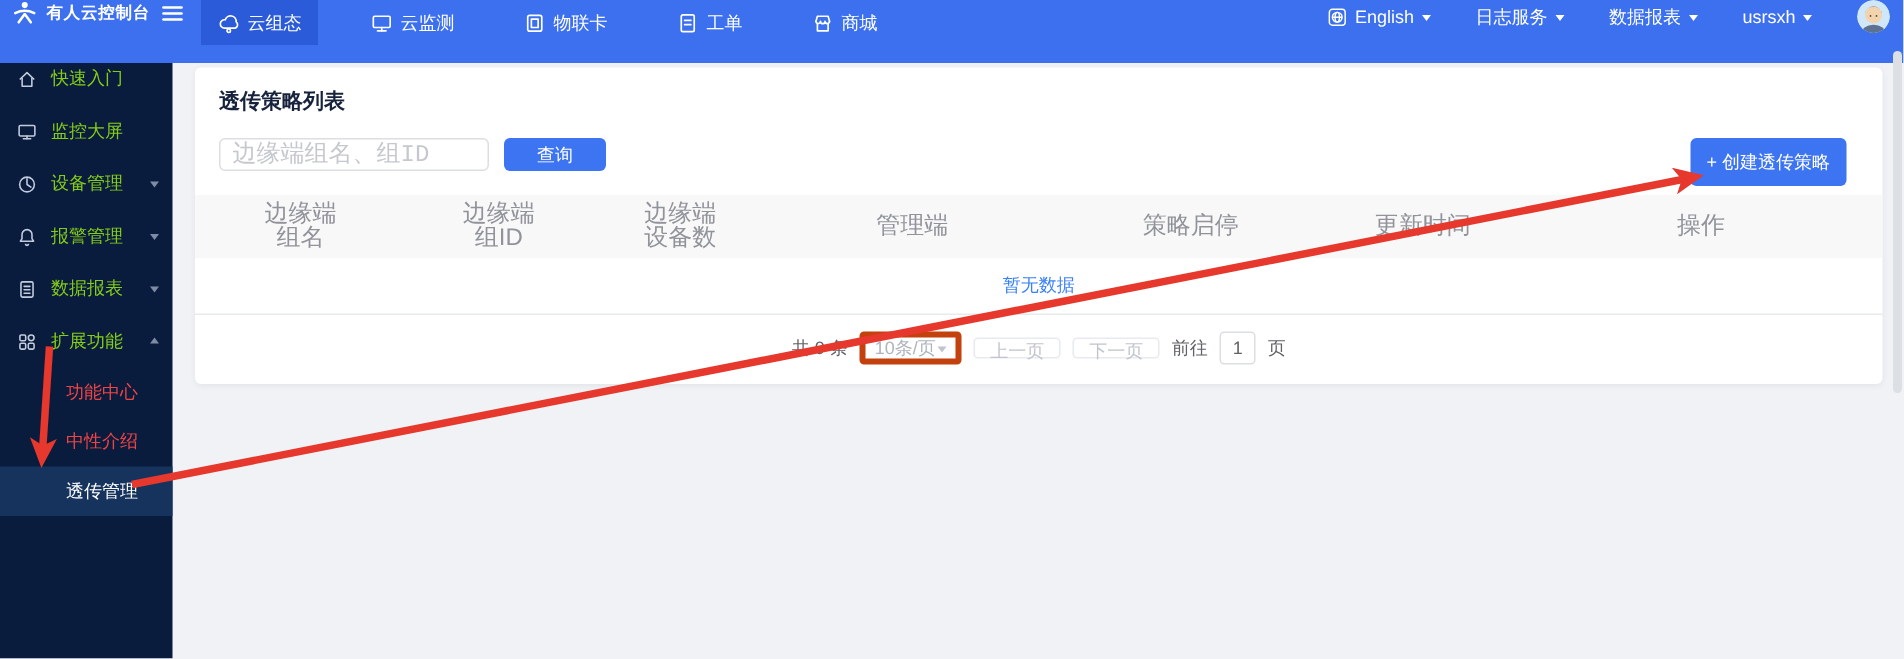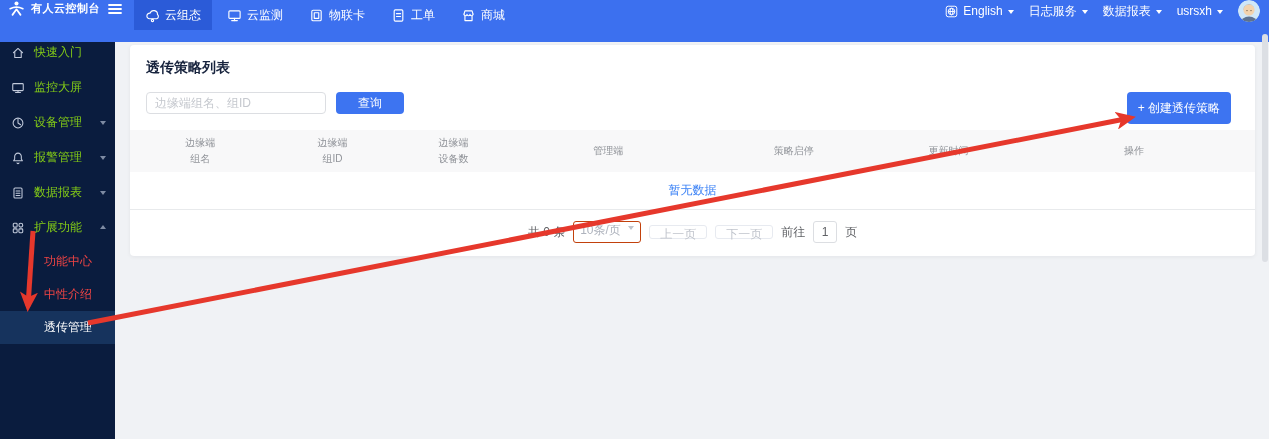--- a/index.html
+++ b/index.html
@@ -8,24 +8,24 @@
     font-family:"Liberation Sans",sans-serif;background:#f0f2f5;
     -webkit-font-smoothing:antialiased;
   }
   
   .topbar{position:absolute;top:0;left:0;right:0;height:42px;background:#3c70ef;
     display:flex;align-items:flex-start;color:#fff;z-index:10}
   .brand{display:flex;align-items:center;gap:6px;padding-left:8px;flex:0 0 auto;width:120px}
   .brand-title{font-size:11px;font-weight:bold;letter-spacing:.5px;white-space:nowrap}
   .hamburger{margin-left:2px;cursor:pointer;display:flex;align-items:center}
   .tabs{display:flex;height:30px;margin-left:6px}
-  .tab{display:flex;align-items:center;gap:5px;padding:0 11px;margin-right:4px;
+  .tab{display:flex;align-items:center;gap:5px;padding:0 11px;margin-right:24px;
     font-size:12px;cursor:pointer;white-space:nowrap}
   .tab.active{background:#2b5bd8}
-  .topbar-right{margin-left:auto;display:flex;align-items:center;gap:15px;
+  .topbar-right{margin-left:auto;display:flex;align-items:center;gap:30px;
     padding-right:9px;font-size:12px}
   .tb-drop{display:flex;align-items:center;gap:5px;cursor:pointer;white-space:nowrap}
   .caret-dn{width:0;height:0;border:3.5px solid transparent;border-top:4.5px solid currentColor;
     margin-top:4px;display:inline-block}
   .caret-up{width:0;height:0;border:3.5px solid transparent;border-bottom:4.5px solid currentColor;
     margin-bottom:4px;display:inline-block}
   .avatar{width:22px;height:22px;border-radius:50%;overflow:hidden;cursor:pointer;flex:0 0 auto}
   
   .sidebar{position:absolute;top:30px;left:0;bottom:0;width:115px;background:#0a1c3e;z-index:5}
   .side-menu{padding-top:5px}
@@ -36,40 +36,40 @@
   .sub-item{height:33px;display:flex;align-items:center;padding-left:44px;
     font-size:12px;color:#ef4444;cursor:pointer;white-space:nowrap}
   .sub-item.active{background:#16335d;color:#fff}
   
   .content{position:absolute;left:115px;top:30px;right:0;bottom:0;background:#f0f2f5}
   .card{position:absolute;left:15px;top:15px;width:1125px;height:211px;background:#fff;
     border-radius:4px;box-shadow:0 1px 4px rgba(0,21,41,.06)}
   .card-title{font-size:14px;color:#17233d;font-weight:700;margin:12px 16px 0;line-height:20px}
   .search-row{display:flex;align-items:center;margin:15px 16px 0}
   .search-input{width:180px;height:22px;border:1px solid #dcdee2;border-radius:4px;
-    padding:0 8px;font-size:12px;color:#6d28d9;outline:none;box-sizing:border-box;
-    font-family:Liberation Sans, sans-serif}
+    padding:0 8px;font-size:16px;color:#6d28d9;outline:none;box-sizing:border-box;
+    font-family:Liberation Mono, monospace}
   .search-input::placeholder{color:#c5c8ce}
   .btn{background:#3d74f1;color:#fff;border:none;border-radius:4px;font-size:12px;
     cursor:pointer;font-family:"Liberation Sans",sans-serif}
   .btn-query{margin-left:10px;height:22px;padding:0 22px}
   .btn-create{position:absolute;top:47px;right:24px;height:32px;padding:0 11px}
   .table{margin-top:16px;width:100%}
-  .thead{display:flex;background:#f8f8f9;color:#909399;font-size:10px}
+  .thead{display:flex;background:#f8f8f9;color:#909399;font-size:16px}
   .th{display:flex;flex-direction:column;align-items:center;justify-content:center;
     padding:5px 0;line-height:16px;min-height:32px;box-sizing:border-box}
   .th span{display:block}
   .c1{width:12.5%}.c2{width:11%}.c3{width:10.5%}.c4{width:17%}.c5{width:16%}.c6{width:11.5%}.c7{width:21.5%}
   .empty-row{height:37px;display:flex;align-items:center;justify-content:center;
     color:#3b82f6;font-size:12px;border-bottom:1px solid #e8eaec}
   .pagination{display:flex;align-items:center;justify-content:center;gap:8px;
     margin-top:11px;font-size:12px;color:#606266}
   .pg-total{color:#606266}
-  .pg-select{width:68px;height:22px;border:1px solid #c2410c;border-radius:3px;
-    display:flex;justify-content:space-between;padding:0 6px;
+  .pg-select{width:68px;height:22px;border:4px solid #c2410c;border-radius:3px;
+    display:flex;align-items:center;justify-content:space-between;padding:0 6px;
     color:#aeb3bd;box-sizing:border-box;cursor:pointer;background:#fff}
   .pg-select .caret-dn{border-top-color:#c0c4cc}
   .pg-btn{height:14px;padding:0 10px;border:1px solid #e7eaf0;background:#fff;
     border-radius:3px;color:#c0c4cc;font-size:12px;cursor:default;
     font-family:"Liberation Sans",sans-serif}
   .pg-goto-input{width:24px;height:22px;border:1px solid #dcdee2;border-radius:3px;
     text-align:center;font-size:12px;color:#606266;box-sizing:border-box;padding:0;outline:none;
     font-family:"Liberation Sans",sans-serif}
   
   .scroll-thumb{position:absolute;right:1px;top:34px;height:228px;width:6px;

